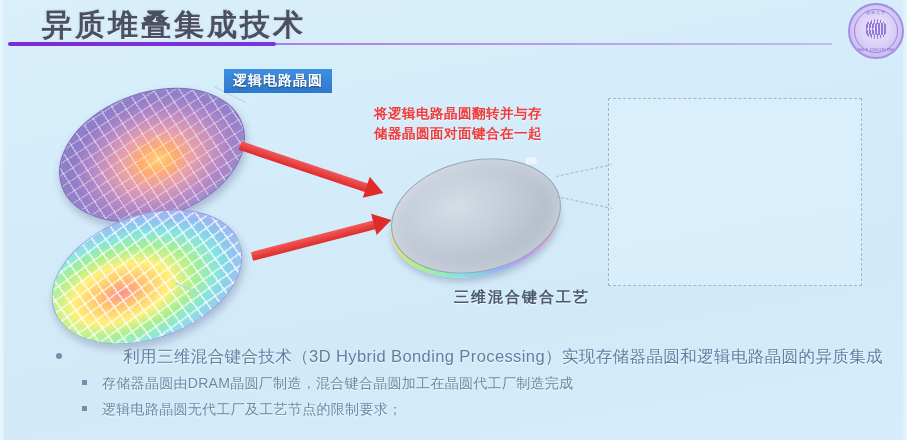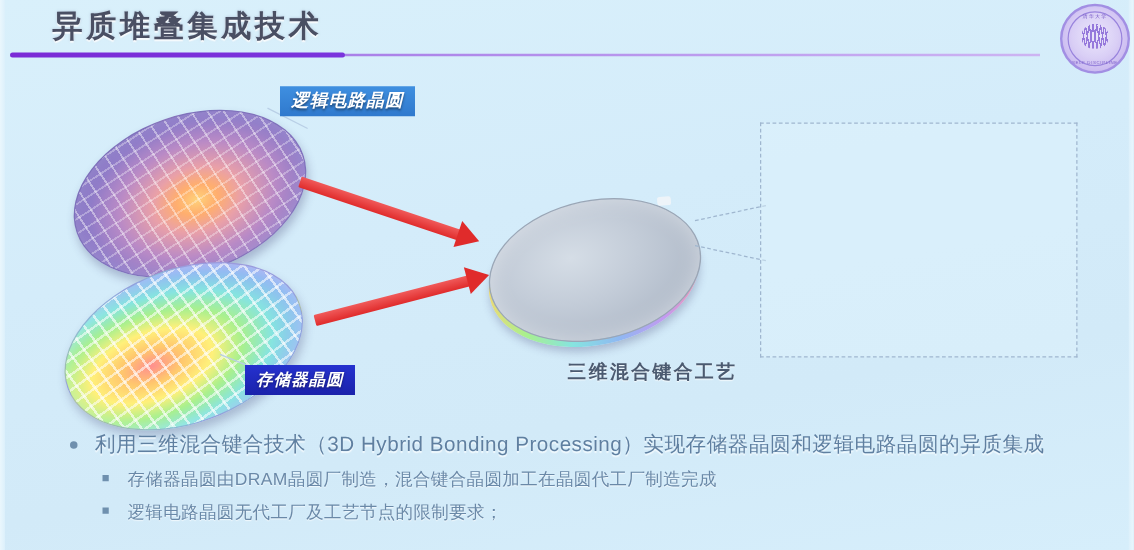--- a/index.html
+++ b/index.html
@@ -14,21 +14,21 @@
     background:linear-gradient(170deg,#d9f0fb 0%,#d4ecfa 40%,#d2eaf8 70%,#d6eefb 100%);
     overflow:hidden;
   }
   
   .edge-left{position:absolute;left:0;top:0;width:4px;height:440px;background:linear-gradient(to right,#eaf7fd,#dcf0fb);}
   .edge-right{position:absolute;right:0;top:0;width:4px;height:440px;background:linear-gradient(to left,#eaf7fd,#dcf0fb);}
 
   
   .title{
     position:absolute;left:42px;top:5px;
-    font-size:24px;letter-spacing:3px;font-weight:700;
+    font-size:30px;letter-spacing:3px;font-weight:700;
     color:#4a4f63;
     text-shadow:0 1px 1px rgba(255,255,255,.9), 0 0 2px rgba(120,130,160,.5);
     white-space:nowrap;
   }
   .title-rule-strong{
     position:absolute;left:8px;top:42px;width:268px;height:4px;
     background:linear-gradient(to right,#7b2bd6,#7a34dd);
     border-radius:2px;
   }
   .title-rule-weak{
@@ -111,21 +111,20 @@
     position:absolute;right:14px;top:9px;width:11px;height:7px;
     background:#eef4f9;border-radius:2px;transform:rotate(8deg);
   }
 
   
   .chip{
     position:absolute;color:#ffffff;font-weight:700;
     font-size:14px;letter-spacing:1px;padding:3px 9px;
     text-shadow:0 1px 2px rgba(0,0,0,.45);
     white-space:nowrap;
-    font-style:italic;
   }
   #label-logic-wafer{left:224px;top:69px;background:linear-gradient(180deg,#3f8fe0,#2f79cd);}
   #label-memory-wafer{left:196px;top:292px;background:linear-gradient(180deg,#2531cf,#1b22ab);font-size:13px;}
   .leader{position:absolute;background:#b9cfe6;height:1px;transform-origin:left center;}
 
   
   #annot-red{
     position:absolute;left:374px;top:104px;width:180px;
     color:#ef3b3b;font-weight:700;font-size:13.5px;line-height:20px;
     letter-spacing:.5px;
@@ -157,20 +156,21 @@
     border:1px dashed #9fb6cf;background:rgba(224,243,252,.45);
   }
   .connector{position:absolute;border-top:1px dashed #9fb6cf;transform-origin:left center;}
 
   
   #bullets{position:absolute;left:46px;top:344px;right:24px;}
   .b1{
     position:relative;padding-left:30px;
     font-size:16.5px;line-height:24px;color:#5f7fa0;letter-spacing:.4px;
     text-shadow:0 1px 1px rgba(255,255,255,.8);
+    text-align:right;
   }
   .b1:before{
     content:"";position:absolute;left:10px;top:9px;width:6px;height:6px;
     border-radius:50%;background:#6f90ae;
   }
   .b2{
     position:relative;padding-left:56px;margin-top:4px;
     font-size:14px;line-height:22px;color:#6a89a8;letter-spacing:.3px;
     text-shadow:0 1px 1px rgba(255,255,255,.8);
   }
@@ -201,25 +201,25 @@
   <div class="wafer" id="wafer-logic">
     <div class="grid"></div>
   </div>
   <div class="leader" style="left:214px;top:86px;width:36px;transform:rotate(27deg);"></div>
   <div class="chip" id="label-logic-wafer">逻辑电路晶圆</div>
 
   <div class="wafer" id="wafer-memory">
     <div class="grid"></div>
   </div>
   <div class="leader" style="left:176px;top:283px;width:26px;transform:rotate(22deg);"></div>
-  <div class="chip" id="label-memory-wafer">存储器晶圆</div>
 
   <div class="arrow" id="arrow-logic"></div>
   <div class="arrow" id="arrow-memory"></div>
 
+  <div id="annot-red">将逻辑电路晶圆翻转并与存储器晶圆面对面键合在一起</div>
 
   <div class="wafer" id="wafer-bonded-edge"></div>
   <div class="wafer" id="wafer-bonded">
     <div class="notch"></div>
   </div>
   <div id="caption-process">三维混合键合工艺</div>
 
   <div class="connector" style="left:556px;top:176px;width:58px;transform:rotate(-12deg);"></div>
   <div class="connector" style="left:556px;top:196px;width:58px;transform:rotate(12deg);"></div>
 

